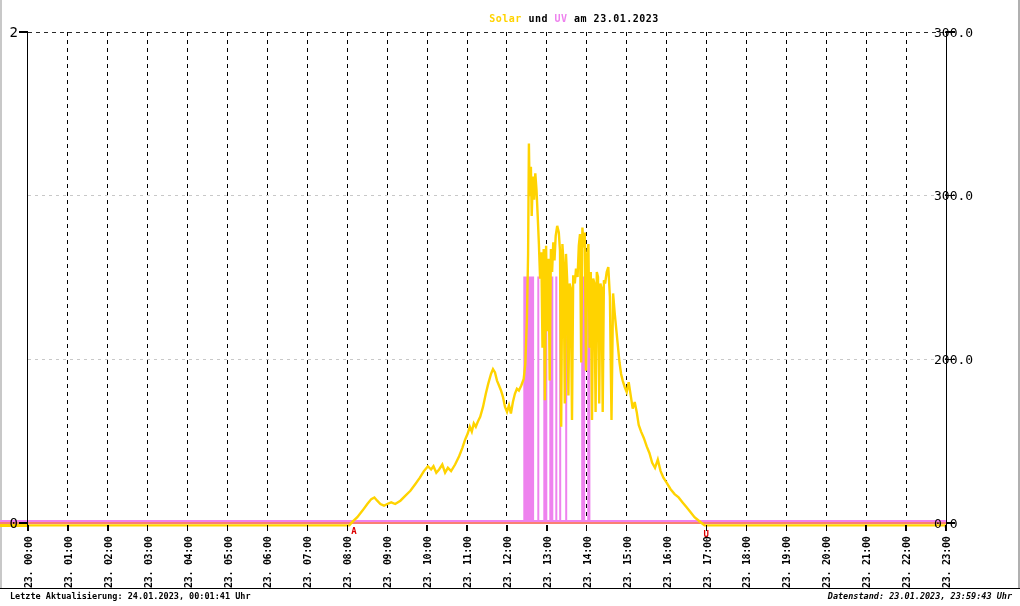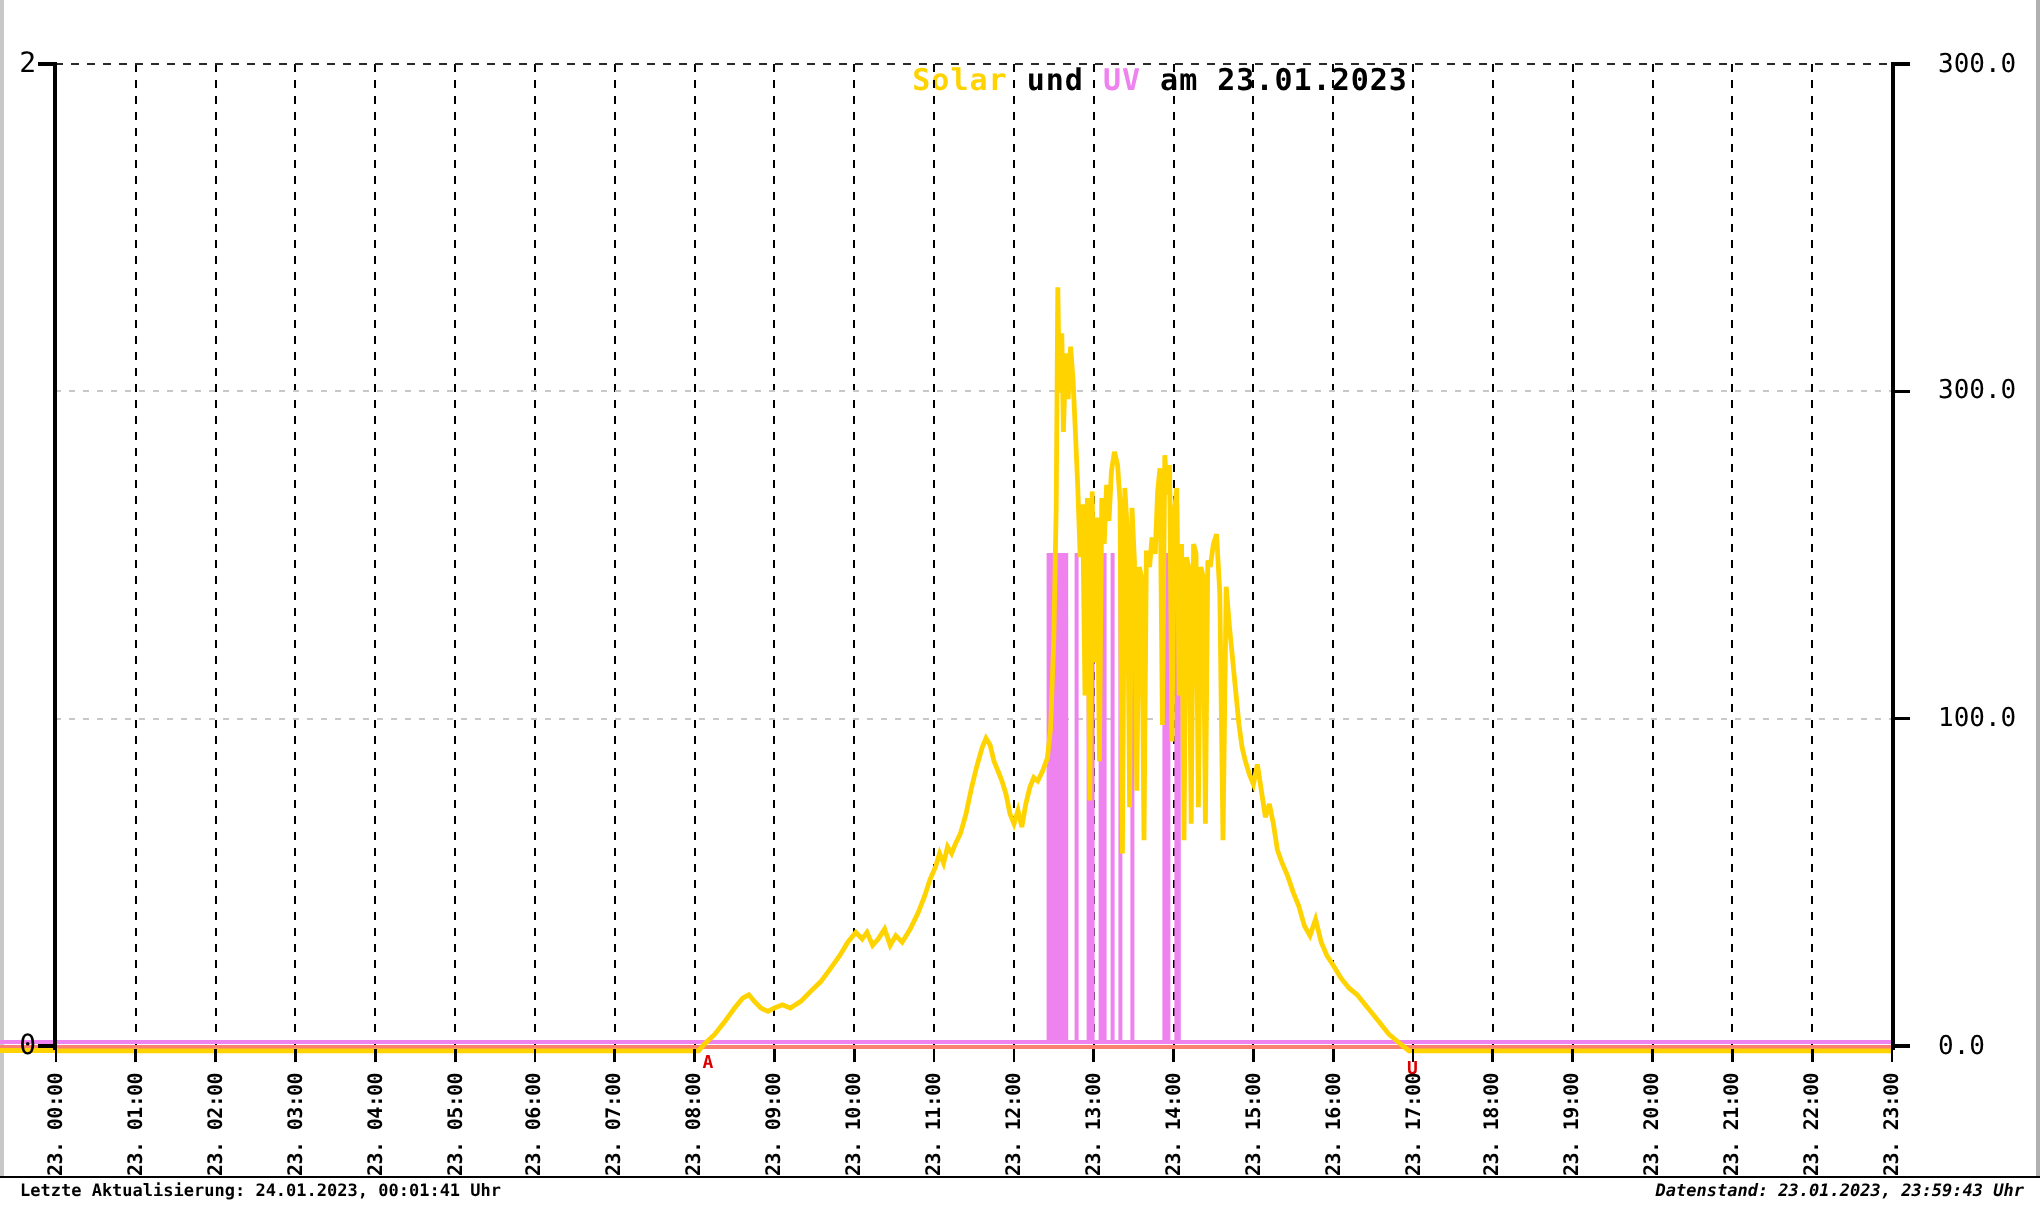--- a/index.html
+++ b/index.html
@@ -1,25 +1,25 @@
 <!DOCTYPE html>
 <html><head>
 <meta charset="utf-8">
 <style>
   html,body{margin:0;padding:0;background:#fff;}
   .page{position:relative;width:1020px;height:606px;background:#ffffff;overflow:hidden;
         font-family:"DejaVu Sans Mono",monospace;color:#000;}
   .side-border{position:absolute;top:0;height:606px;width:2px;}
-  .title{position:absolute;top:13px;left:561px;transform:translateX(-50%);
-         font-size:15px;font-weight:bold;white-space:pre;letter-spacing:.5px;}
+  .title{position:absolute;top:2px;left:561px;transform:translateX(-50%);
+         font-size:10px;font-weight:bold;white-space:pre;letter-spacing:.5px;}
   #plot-area{position:absolute;left:0;top:0;width:1020px;height:588px;}
   #chart-svg{position:absolute;left:0;top:0;}
   .xlab{position:absolute;top:588px;transform:rotate(-90deg);transform-origin:0 0;
         font-size:10px;font-weight:bold;white-space:nowrap;line-height:11px;letter-spacing:-0.3px;}
-  .rlab{position:absolute;left:969px;font-size:13px;line-height:15px;white-space:nowrap;}
+  .rlab{position:absolute;left:934px;font-size:13px;line-height:15px;white-space:nowrap;}
   .llab{position:absolute;left:0;width:18px;text-align:right;font-size:14px;line-height:15px;}
   .footer{position:absolute;left:0;top:588px;width:1020px;height:30px;box-sizing:border-box;
           border-top:1px solid #000;border-bottom:2px solid #000;background:#fff;}
   .footer span{position:absolute;top:2px;font-size:8.5px;font-weight:bold;white-space:pre;}
   .footer .fl{left:10px;}
   .footer .fr{right:8px;font-style:italic;}
 </style>
 </head>
 <body>
 
@@ -126,21 +126,21 @@
       <div class="xlab" style="left: 661.609px;">23. 16:00</div>
       <div class="xlab" style="left: 701.522px;">23. 17:00</div>
       <div class="xlab" style="left: 741.435px;">23. 18:00</div>
       <div class="xlab" style="left: 781.348px;">23. 19:00</div>
       <div class="xlab" style="left: 821.261px;">23. 20:00</div>
       <div class="xlab" style="left: 861.174px;">23. 21:00</div>
       <div class="xlab" style="left: 901.087px;">23. 22:00</div>
       <div class="xlab" style="left: 941px;">23. 23:00</div>
       <div class="rlab" style="top: 24.5px;">300.0</div>
       <div class="rlab" style="top: 188.167px;">300.0</div>
-      <div class="rlab" style="top: 351.833px;">100.0</div>
+      <div class="rlab" style="top: 351.833px;">200.0</div>
       <div class="rlab" style="top: 515.5px;">0.0</div>
       <div class="llab" style="top: 24.5px;">2</div>
       <div class="llab" style="top: 515.5px;">0</div>
     </div>
 
   <div class="footer">
     <span class="fl">Letzte Aktualisierung: 24.01.2023, 00:01:41 Uhr</span>
     <span class="fr">Datenstand: 23.01.2023, 23:59:43 Uhr</span>
   </div>
 </div>

